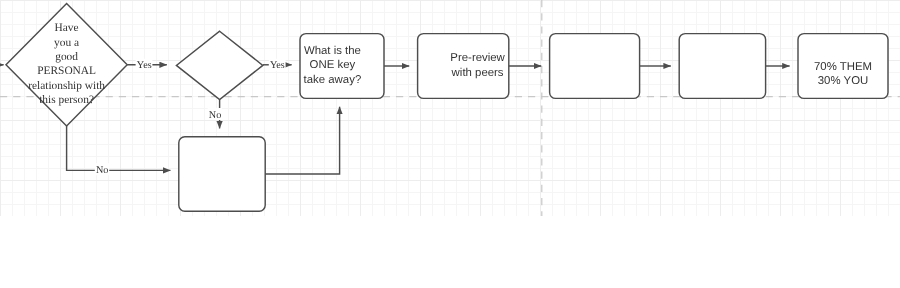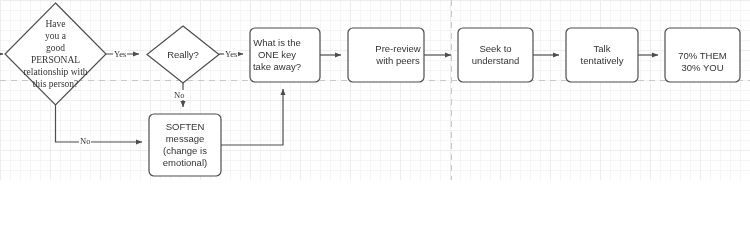--- a/index.html
+++ b/index.html
@@ -113,42 +113,33 @@
     </g>
   </svg>
 
   <div class="node-label" style="left:5px;  top:3px;   width:101px; height:102px;font-family:Liberation Serif, serif;">Have
 you a
 good
 PERSONAL
 relationship with
 this person?</div>
 
-  <div class="node-label" style="left:147px; top:26px; width:72px; height:57px;">Really?</div>
 
   <div class="node-label" style="left:242px; top:28px; width:70px; height:54px;">What is the
 ONE key
 take away?</div>
 
   <div class="node-label" style="left:348px; top:28px; width:100px; height:54px;">Pre-review
 with peers</div>
 
-  <div class="node-label" style="left:458px; top:28px; width:75px; height:54px;">Seek to
-understand</div>
 
-  <div class="node-label" style="left:566px; top:28px; width:72px; height:54px;">Talk
-tentatively</div>
 
   <div class="node-label" style="left:665px; top:28px; width:75px; height:68px;">70% THEM
 30% YOU</div>
 
-  <div class="node-label" style="left:149px; top:114px; width:72px; height:62px;">SOFTEN
-message
-(change is
-emotional)</div>
 
   <div class="edge-label" style="left:113px; top:49px;">Yes</div>
 
   <div class="edge-label" style="left:224px; top:49px;">Yes</div>
 
   <div class="edge-label" style="left:173px; top:90px;">No</div>
 
   <div class="edge-label" style="left:79px; top:136px;">No</div>
 
 </div>

